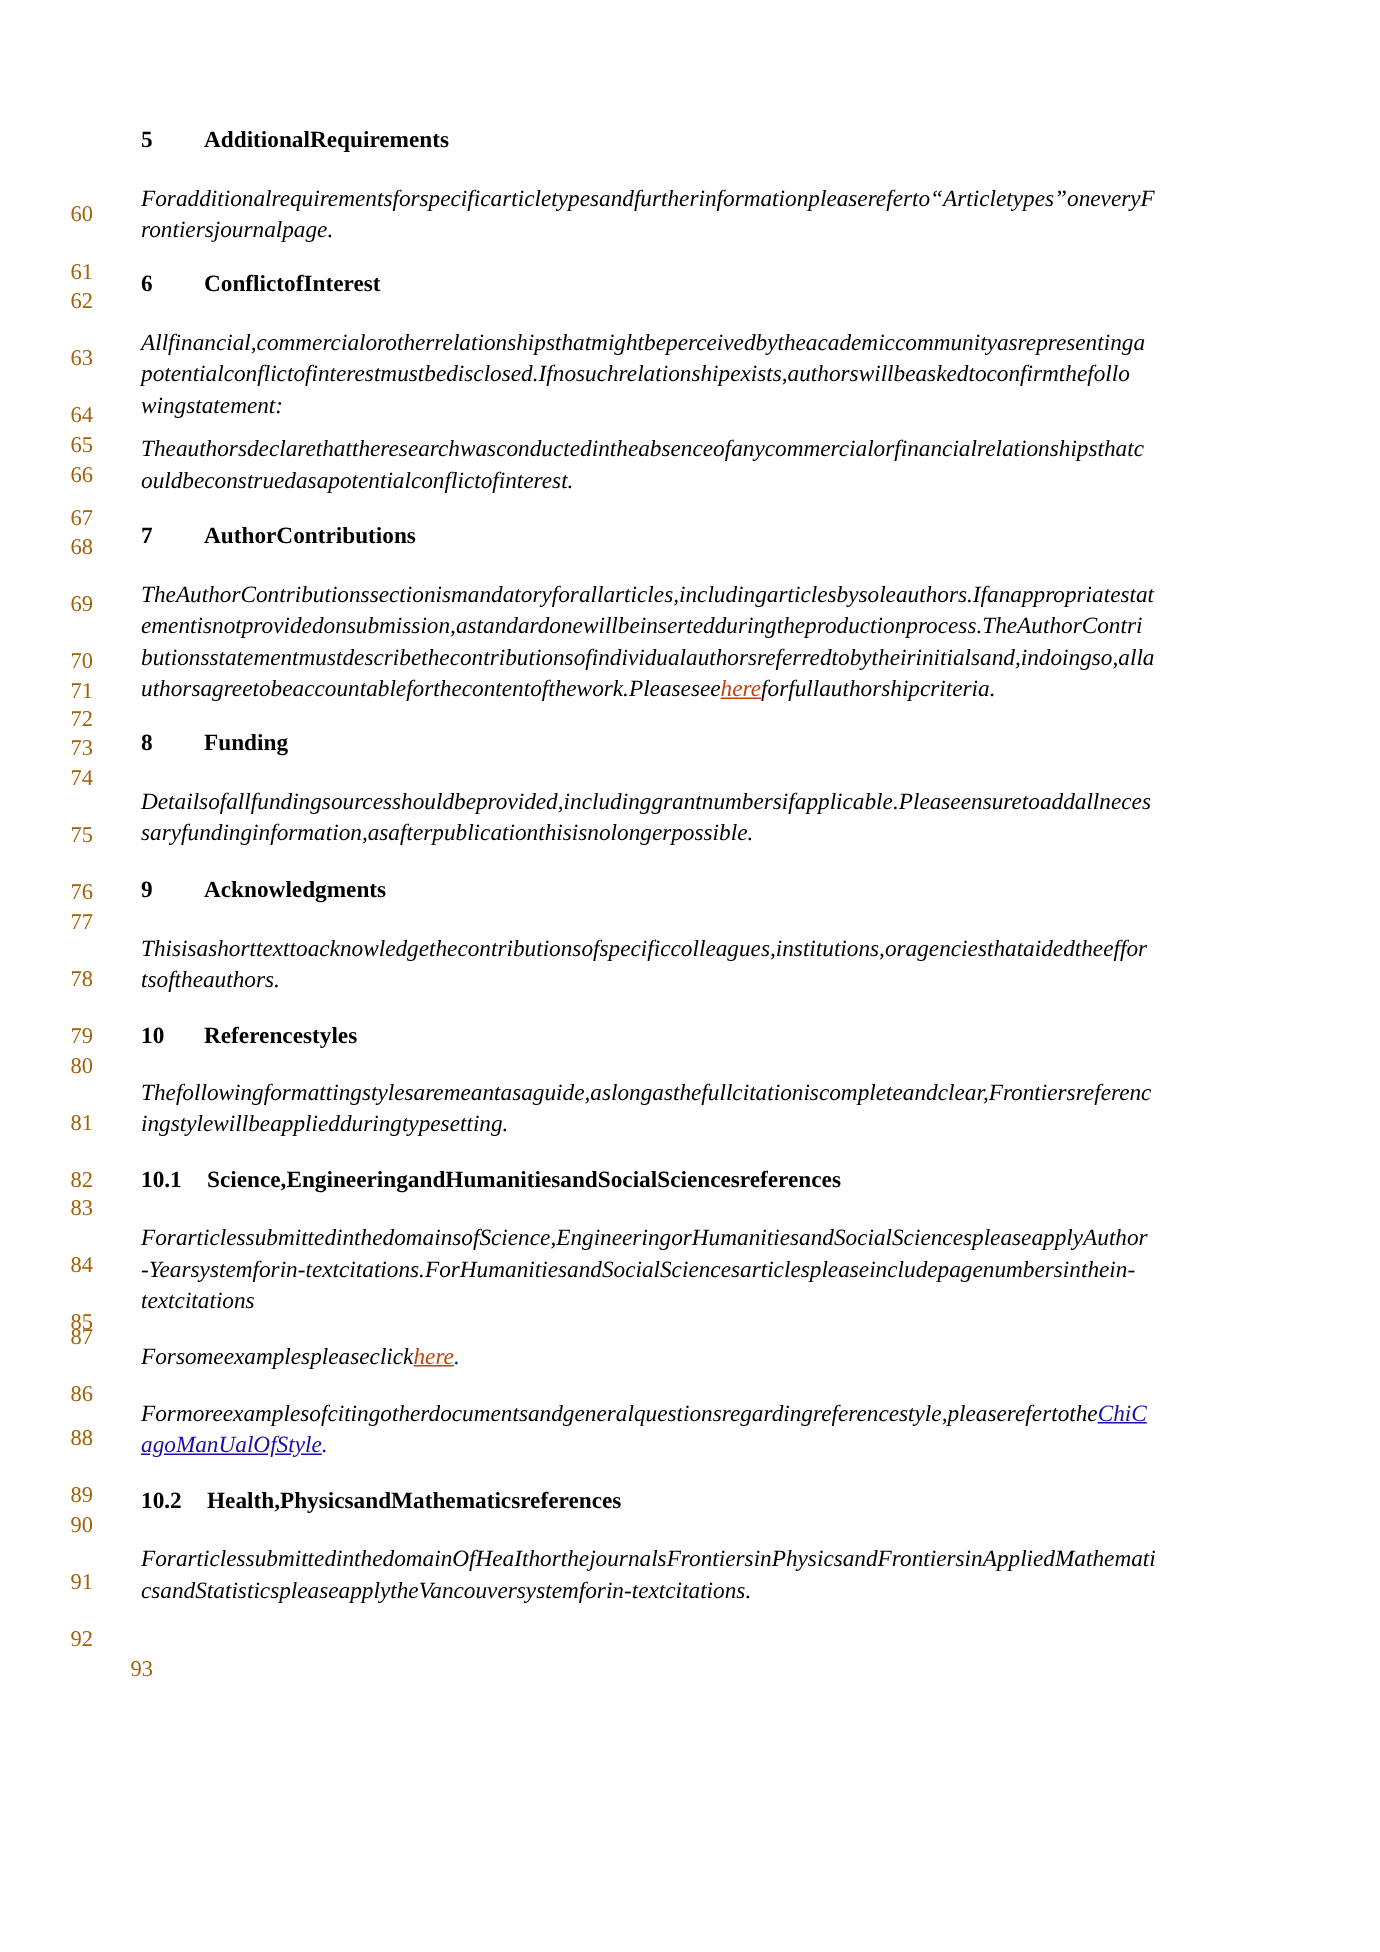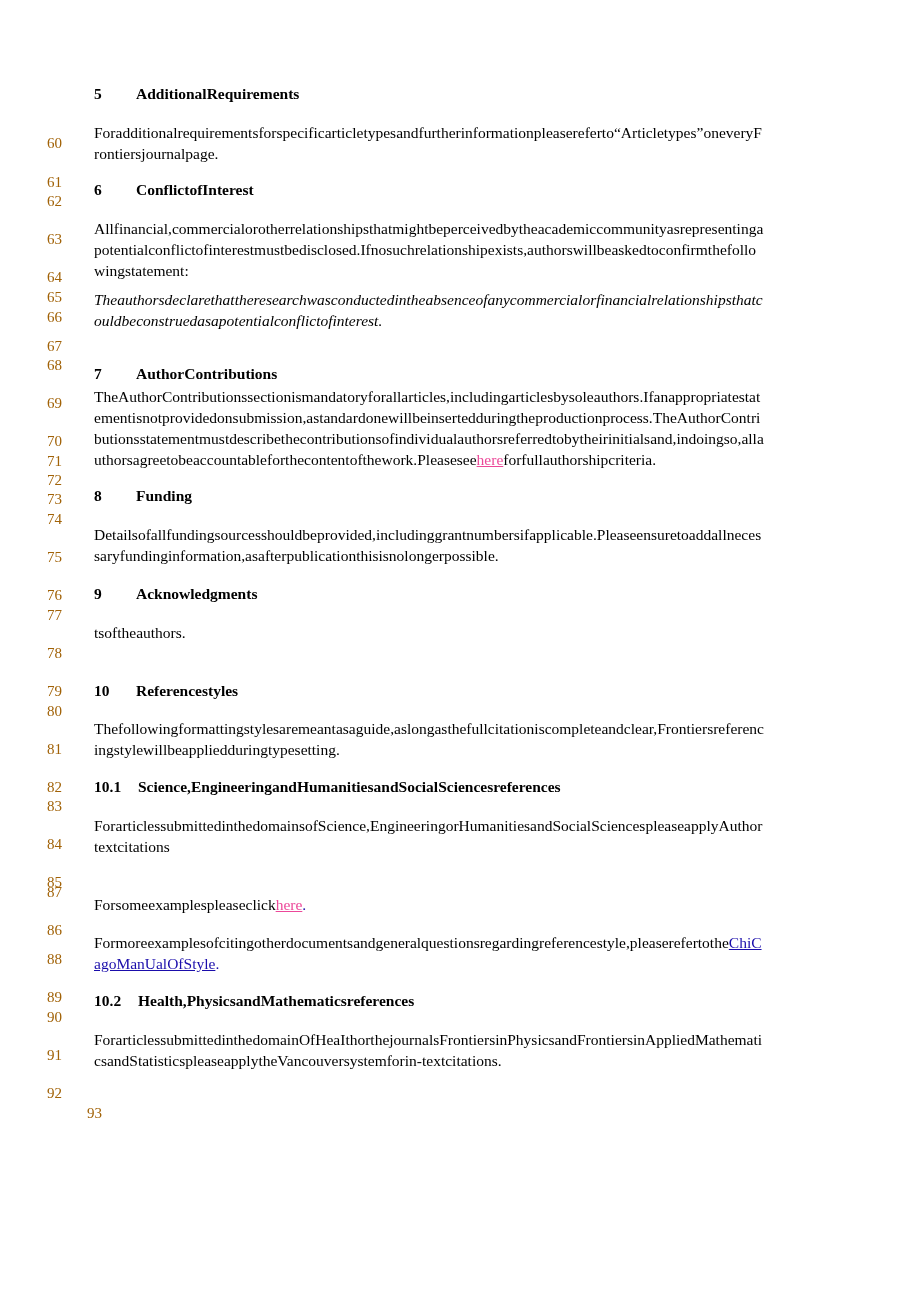--- a/index.html
+++ b/index.html
@@ -2,24 +2,24 @@
 <html><head>
 <meta charset="utf-8">
 <style>
   html, body { margin: 0; padding: 0; background: #ffffff; }
   body { width: 920px; height: 1301px; position: relative; overflow: hidden;
          font-family: "Liberation Serif", "DejaVu Serif", serif; color: #000; }
   .ln { position: absolute; left: 47px; font-size: 15px; line-height: 18px; color: #a16207; }
   .h { position: absolute; left: 94px; font-size: 15.5px; font-weight: bold; line-height: 20px; white-space: nowrap; }
   .h .num { display: inline-block; width: 42px; }
   .h .num.sub { width: 44px; }
-  .p { position: absolute; left: 94px; width: 740px; font-size: 15.5px; line-height: 21px; }
+  .p { position: absolute; left: 94px; width: 740px; font-size: 15.5px; line-height: 21px; font-style: italic; }
   .p .l { display: block; white-space: nowrap; }
   .it { font-style: italic; }
-  a.lnk { color: #ec4899; text-decoration: underline; }
+  a.lnk { color: #c2410c; text-decoration: underline; }
   a.lnk2 { color: #1a0dab; text-decoration: underline; }
 </style>
 </head>
 <body>
 
 <div>
   <span class="ln" style="top: 134px;">60</span>
   <span class="ln" style="top: 173px;">61</span>
   <span class="ln" style="top: 192px;">62</span>
   <span class="ln" style="top: 230px;">63</span>
@@ -69,21 +69,21 @@
 <div class="p" style="top:218px">
   <span class="l">Allfinancial,commercialorotherrelationshipsthatmightbeperceivedbytheacademiccommunityasrepresentinga</span>
   <span class="l">potentialconflictofinterestmustbedisclosed.Ifnosuchrelationshipexists,authorswillbeaskedtoconfirmthefollo</span>
   <span class="l">wingstatement:</span>
 </div>
 <div class="p it" style="top:289px">
   <span class="l">Theauthorsdeclarethattheresearchwasconductedintheabsenceofanycommercialorfinancialrelationshipsthatc</span>
   <span class="l">ouldbeconstruedasapotentialconflictofinterest.</span>
 </div>
 
-<div class="h" style="top:364px">
+<div class="h" style="top:348px">
   <span class="num">7</span><span>AuthorContributions</span>
 </div>
 <div class="p" style="top:386px">
   <span class="l">TheAuthorContributionssectionismandatoryforallarticles,includingarticlesbysoleauthors.Ifanappropriatestat</span>
   <span class="l">ementisnotprovidedonsubmission,astandardonewillbeinsertedduringtheproductionprocess.TheAuthorContri</span>
   <span class="l">butionsstatementmustdescribethecontributionsofindividualauthorsreferredtobytheirinitialsand,indoingso,alla</span>
   <span class="l"><span>uthorsagreetobeaccountableforthecontentofthework.Pleasesee</span><a class="lnk">here</a><span>forfullauthorshipcriteria.</span></span>
 </div>
 
 <div class="h" style="top:486px">
@@ -91,36 +91,38 @@
 </div>
 <div class="p" style="top:524px">
   <span class="l">Detailsofallfundingsourcesshouldbeprovided,includinggrantnumbersifapplicable.Pleaseensuretoaddallneces</span>
   <span class="l">saryfundinginformation,asafterpublicationthisisnolongerpossible.</span>
 </div>
 
 <div class="h" style="top:584px">
   <span class="num">9</span><span>Acknowledgments</span>
 </div>
 <div class="p" style="top:622px">
+  <span class="l">Thisisashorttexttoacknowledgethecontributionsofspecificcolleagues,institutions,oragenciesthataidedtheeffor</span>
   <span class="l">tsoftheauthors.</span>
 </div>
 
 <div class="h" style="top:681px">
   <span class="num">10</span><span>Referencestyles</span>
 </div>
 <div class="p" style="top:718px">
   <span class="l">Thefollowingformattingstylesaremeantasaguide,aslongasthefullcitationiscompleteandclear,Frontiersreferenc</span>
   <span class="l">ingstylewillbeappliedduringtypesetting.</span>
 </div>
 
 <div class="h" style="top:777px">
   <span class="num sub">10.1</span><span>Science,EngineeringandHumanitiesandSocialSciencesreferences</span>
 </div>
 <div class="p" style="top:815px">
   <span class="l">ForarticlessubmittedinthedomainsofScience,EngineeringorHumanitiesandSocialSciencespleaseapplyAuthor</span>
+  <span class="l">-Yearsystemforin-textcitations.ForHumanitiesandSocialSciencesarticlespleaseincludepagenumbersinthein-</span>
   <span class="l">textcitations</span>
 </div>
 <div class="p" style="top:894px">
   <span class="l"><span>Forsomeexamplespleaseclick</span><a class="lnk">here</a><span style="color:#1a0dab">.</span></span>
 </div>
 <div class="p" style="top:932px">
   <span class="l"><span>Formoreexamplesofcitingotherdocumentsandgeneralquestionsregardingreferencestyle,pleaserefertothe</span><a class="lnk2">ChiC</a></span>
   <span class="l"><a class="lnk2">agoManUalOfStyle</a><span style="color:#1a0dab">.</span></span>
 </div>
 

